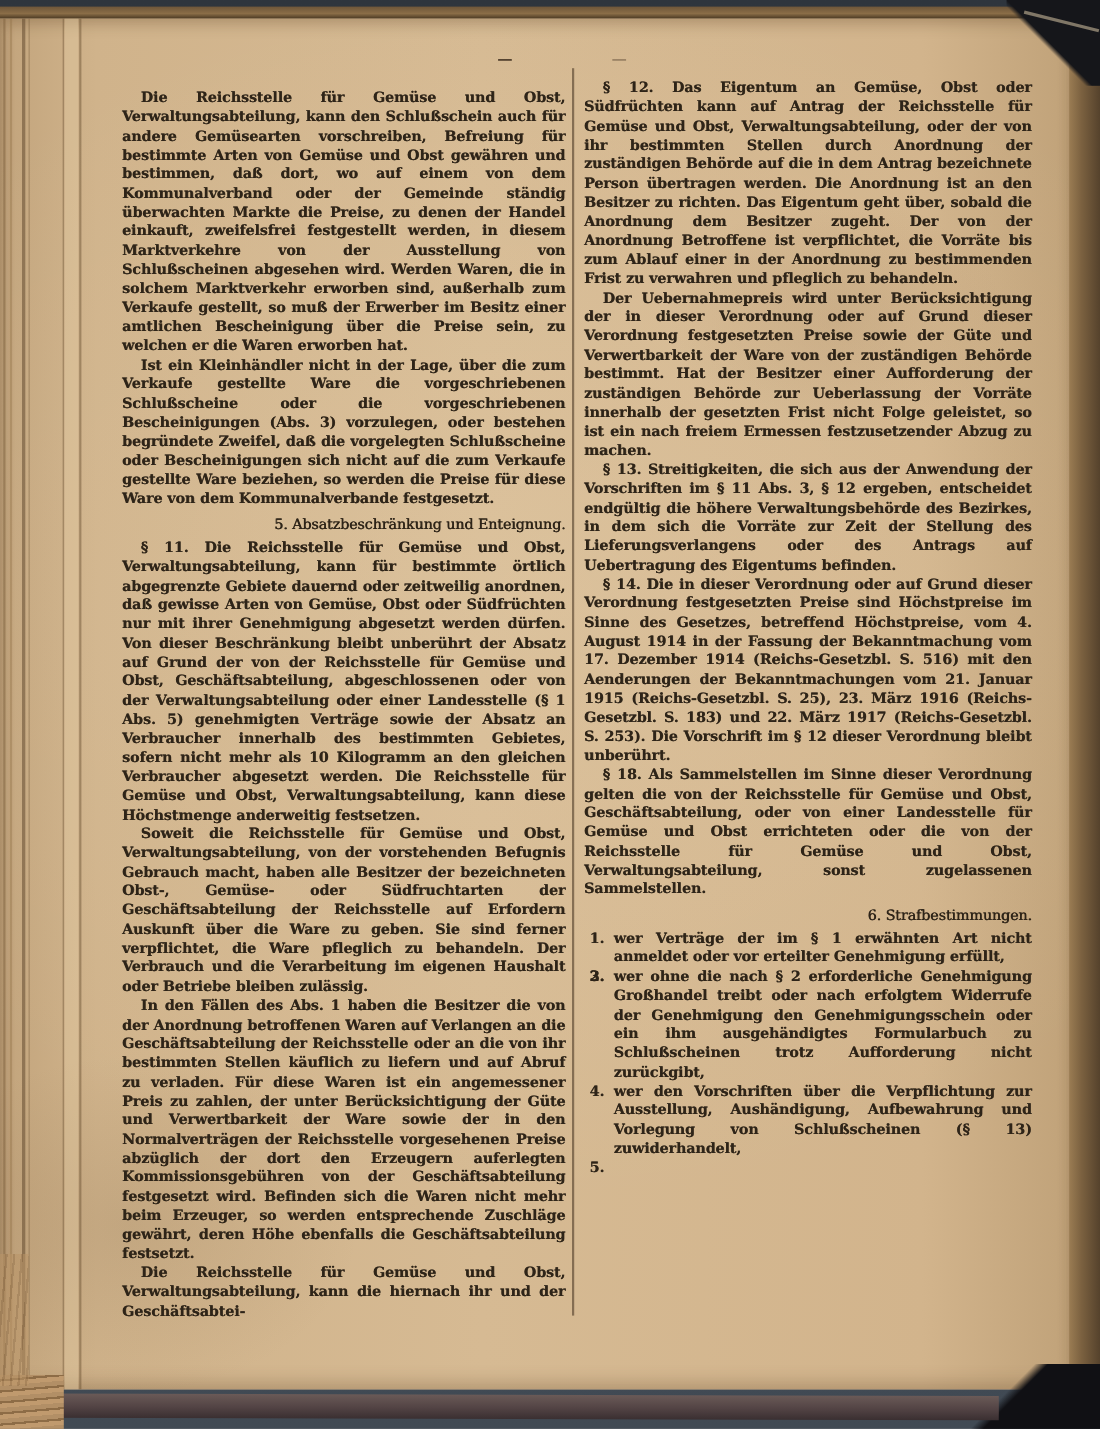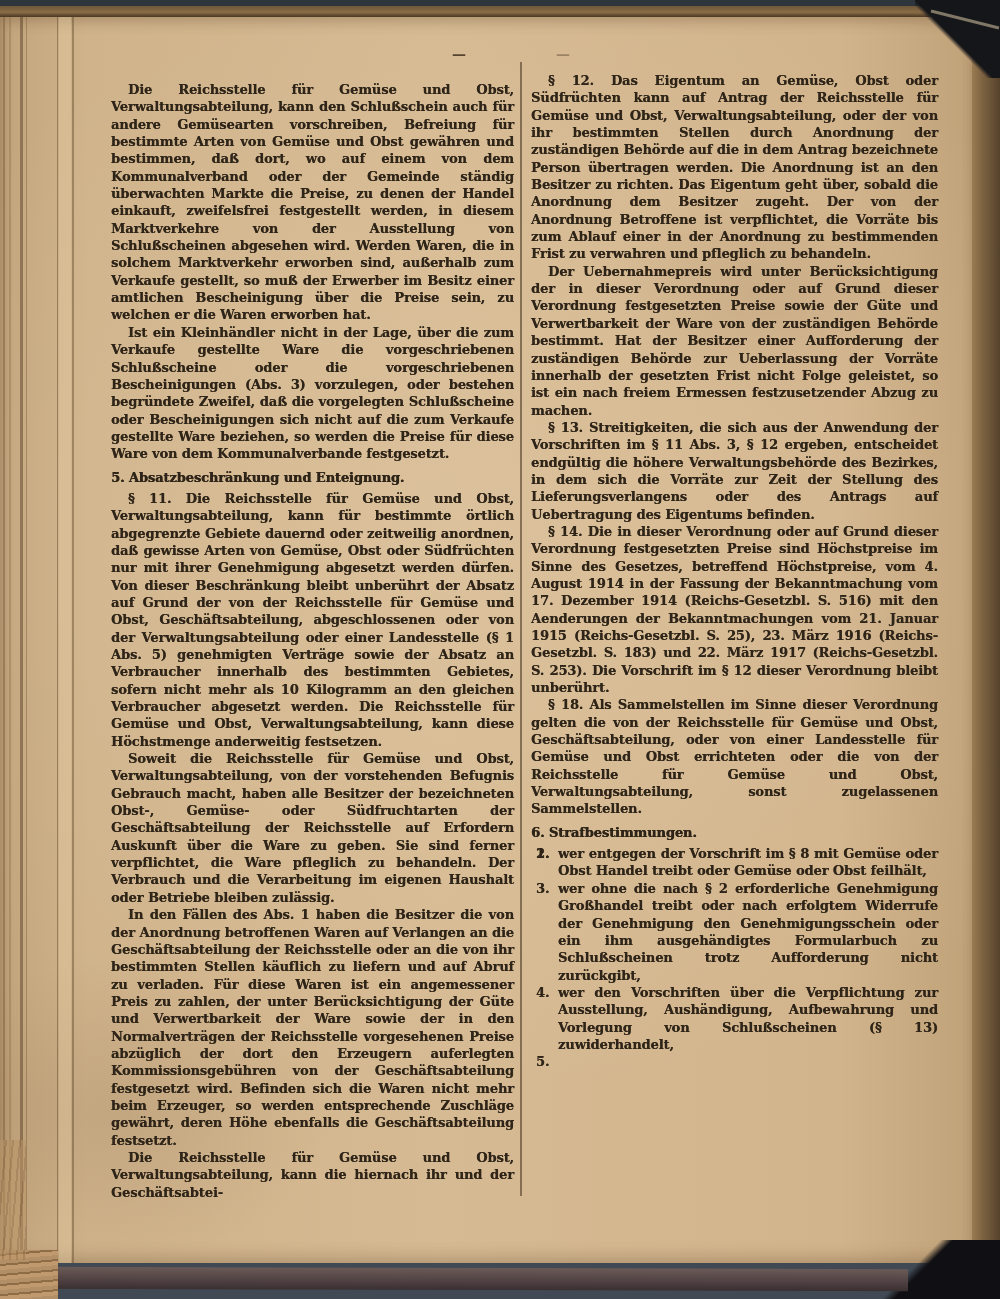--- a/index.html
+++ b/index.html
@@ -78,21 +78,21 @@
     font-weight:bold;font-size:13px;line-height:17.35px;
     color:#2e2418;letter-spacing:-0.1px;
     text-shadow:0.25px 0 0 rgba(46,36,24,.75);
     hyphens:auto;
   }
   .text-col.left{left:111px;width:403px;padding-top:9px;}
   .text-col.right{left:531px;width:407px;}
   .para{margin:0;text-indent:17px;text-align:justify;}
   .para.no-indent{text-indent:0;}
   .section-heading{
-    text-align:left;margin:6px 0 4px;font-weight:bold;
+    text-align:right;margin:6px 0 4px;font-weight:normal;
     text-shadow:0.5px 0 0 currentColor;
   }
   .list-item{position:relative;padding-left:27px;text-align:justify;}
   .list-num{position:absolute;left:5px;}
 </style>
 </head>
 <body style="color: rgb(46, 36, 24);">
 
 <div class="scan">
   <div class="top-book-edge"></div>
@@ -128,19 +128,19 @@
       <p class="para">In den Fällen des Abs. 1 haben die Besitzer die von der Anordnung betroffenen Waren auf Verlangen an die Geschäftsabteilung der Reichsstelle oder an die von ihr bestimmten Stellen käuflich zu liefern und auf Abruf zu verladen. Für diese Waren ist ein angemessener Preis zu zahlen, der unter Berücksichtigung der Güte und Verwertbarkeit der Ware sowie der in den Normalverträgen der Reichsstelle vorgesehenen Preise abzüglich der dort den Erzeugern auferlegten Kommissionsgebühren von der Geschäftsabteilung festgesetzt wird. Befinden sich die Waren nicht mehr beim Erzeuger, so werden entsprechende Zuschläge gewährt, deren Höhe ebenfalls die Geschäftsabteilung festsetzt.</p>
       <p class="para">Die Reichsstelle für Gemüse und Obst, Verwaltungsabteilung, kann die hiernach ihr und der Geschäftsabtei-</p>
     </div>
   <div class="text-col right">
       <p class="para">§ 12. Das Eigentum an Gemüse, Obst oder Südfrüchten kann auf Antrag der Reichsstelle für Gemüse und Obst, Verwaltungsabteilung, oder der von ihr bestimmten Stellen durch Anordnung der zuständigen Behörde auf die in dem Antrag bezeichnete Person übertragen werden. Die Anordnung ist an den Besitzer zu richten. Das Eigentum geht über, sobald die Anordnung dem Besitzer zugeht. Der von der Anordnung Betroffene ist verpflichtet, die Vorräte bis zum Ablauf einer in der Anordnung zu bestimmenden Frist zu verwahren und pfleglich zu behandeln.</p>
       <p class="para">Der Uebernahmepreis wird unter Berücksichtigung der in dieser Verordnung oder auf Grund dieser Verordnung festgesetzten Preise sowie der Güte und Verwertbarkeit der Ware von der zuständigen Behörde bestimmt. Hat der Besitzer einer Aufforderung der zuständigen Behörde zur Ueberlassung der Vorräte innerhalb der gesetzten Frist nicht Folge geleistet, so ist ein nach freiem Ermessen festzusetzender Abzug zu machen.</p>
       <p class="para">§ 13. Streitigkeiten, die sich aus der Anwendung der Vorschriften im § 11 Abs. 3, § 12 ergeben, entscheidet endgültig die höhere Verwaltungsbehörde des Bezirkes, in dem sich die Vorräte zur Zeit der Stellung des Lieferungsverlangens oder des Antrags auf Uebertragung des Eigentums befinden.</p>
       <p class="para">§ 14. Die in dieser Verordnung oder auf Grund dieser Verordnung festgesetzten Preise sind Höchstpreise im Sinne des Gesetzes, betreffend Höchstpreise, vom 4. August 1914 in der Fassung der Bekanntmachung vom 17. Dezember 1914 (Reichs-Gesetzbl. S. 516) mit den Aenderungen der Bekanntmachungen vom 21. Januar 1915 (Reichs-Gesetzbl. S. 25), 23. März 1916 (Reichs-Gesetzbl. S. 183) und 22. März 1917 (Reichs-Gesetzbl. S. 253). Die Vorschrift im § 12 dieser Verordnung bleibt unberührt.</p>
       <p class="para">§ 18. Als Sammelstellen im Sinne dieser Verordnung gelten die von der Reichsstelle für Gemüse und Obst, Geschäftsabteilung, oder von einer Landesstelle für Gemüse und Obst errichteten oder die von der Reichsstelle für Gemüse und Obst, Verwaltungsabteilung, sonst zugelassenen Sammelstellen.</p>
       <div class="section-heading">6. Strafbestimmungen.</div>
-      <div class="list-item"><span class="list-num">1.</span></div>
-      <div class="list-item"><span class="list-num">2.</span><span>wer entgegen der Vorschrift im § 8 mit Gemüse oder Obst Handel treibt oder Gemüse oder Obst feilhält,</span></div>
+      <div class="list-item"><span class="list-num">1.</span><span>wer Verträge der im § 1 erwähnten Art nicht anmeldet oder vor erteilter Genehmigung erfüllt,</span></div>
+      <div class="list-item"><span class="list-num">2.</span></div>
       <div class="list-item"><span class="list-num">3.</span><span>wer ohne die nach § 2 erforderliche Genehmigung Großhandel treibt oder nach erfolgtem Widerrufe der Genehmigung den Genehmigungsschein oder ein ihm ausgehändigtes Formularbuch zu Schlußscheinen trotz Aufforderung nicht zurückgibt,</span></div>
       <div class="list-item"><span class="list-num">4.</span><span>wer den Vorschriften über die Verpflichtung zur Ausstellung, Aushändigung, Aufbewahrung und Vorlegung von Schlußscheinen (§ 13) zuwiderhandelt,</span></div>
       <div class="list-item"><span class="list-num">5.</span></div>
     </div>
 </div>
 
 </body></html>

